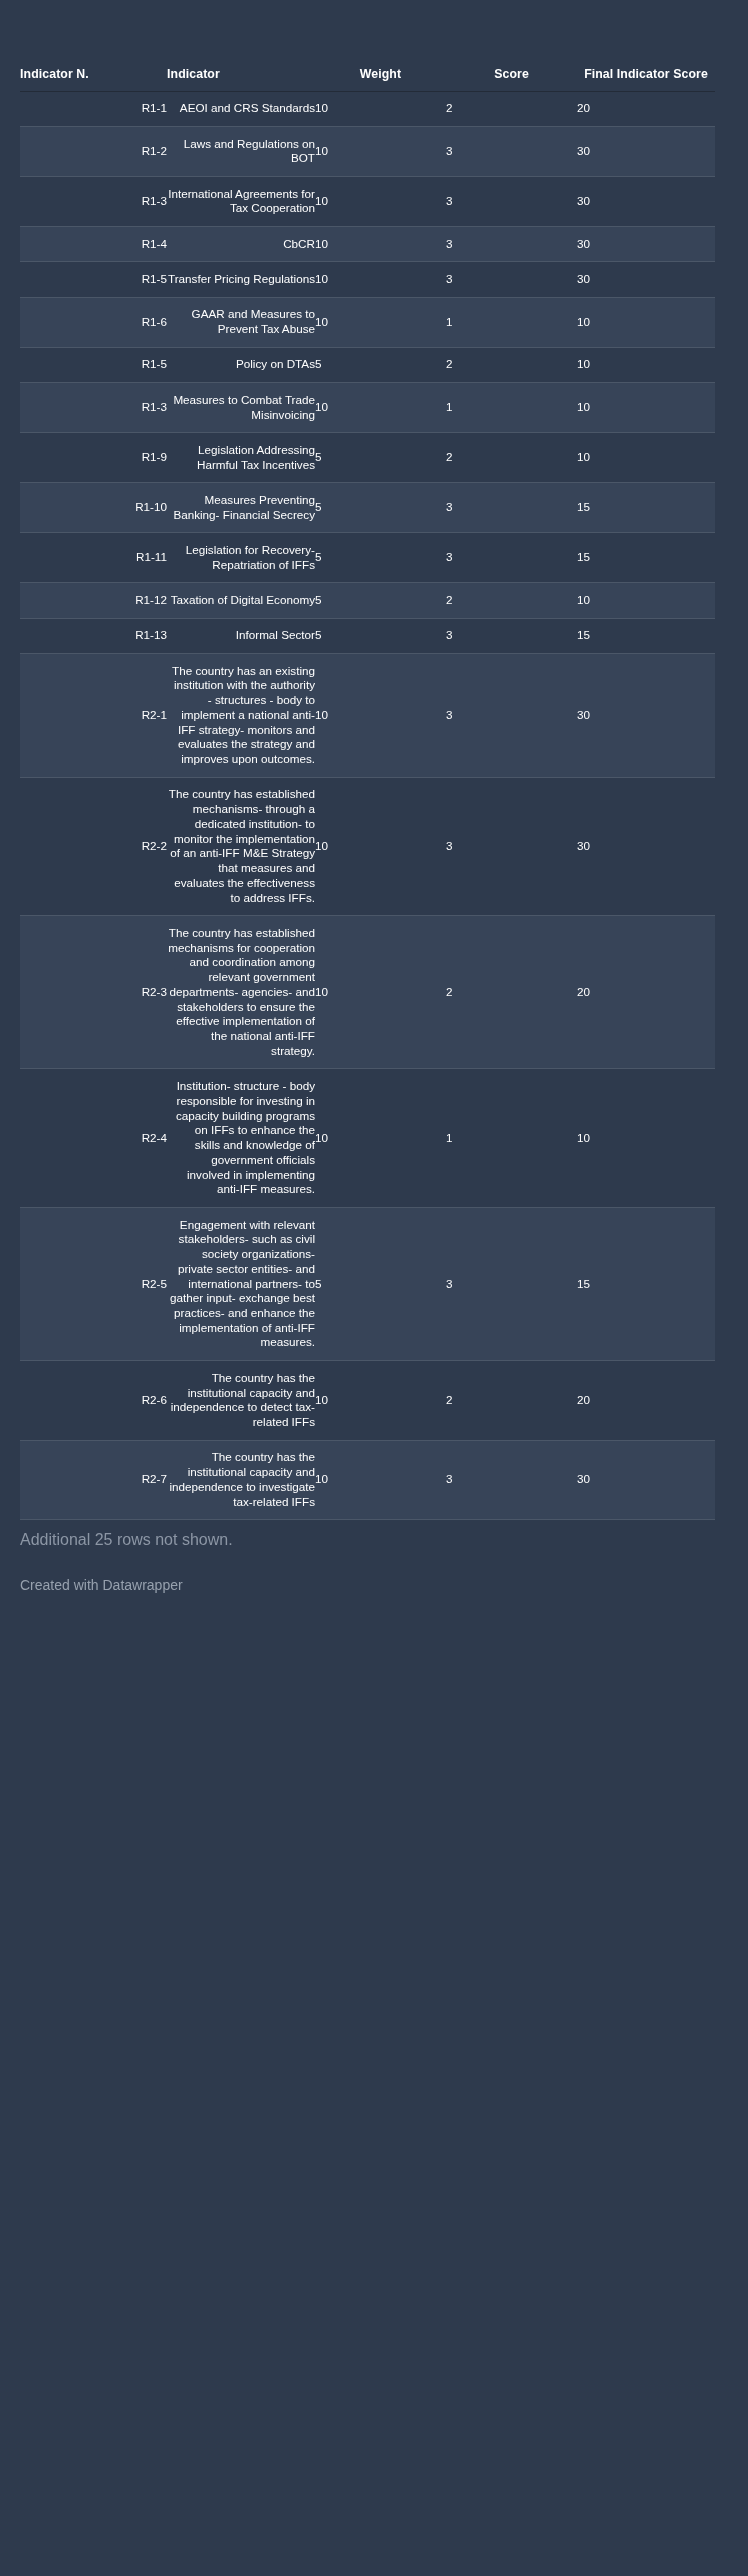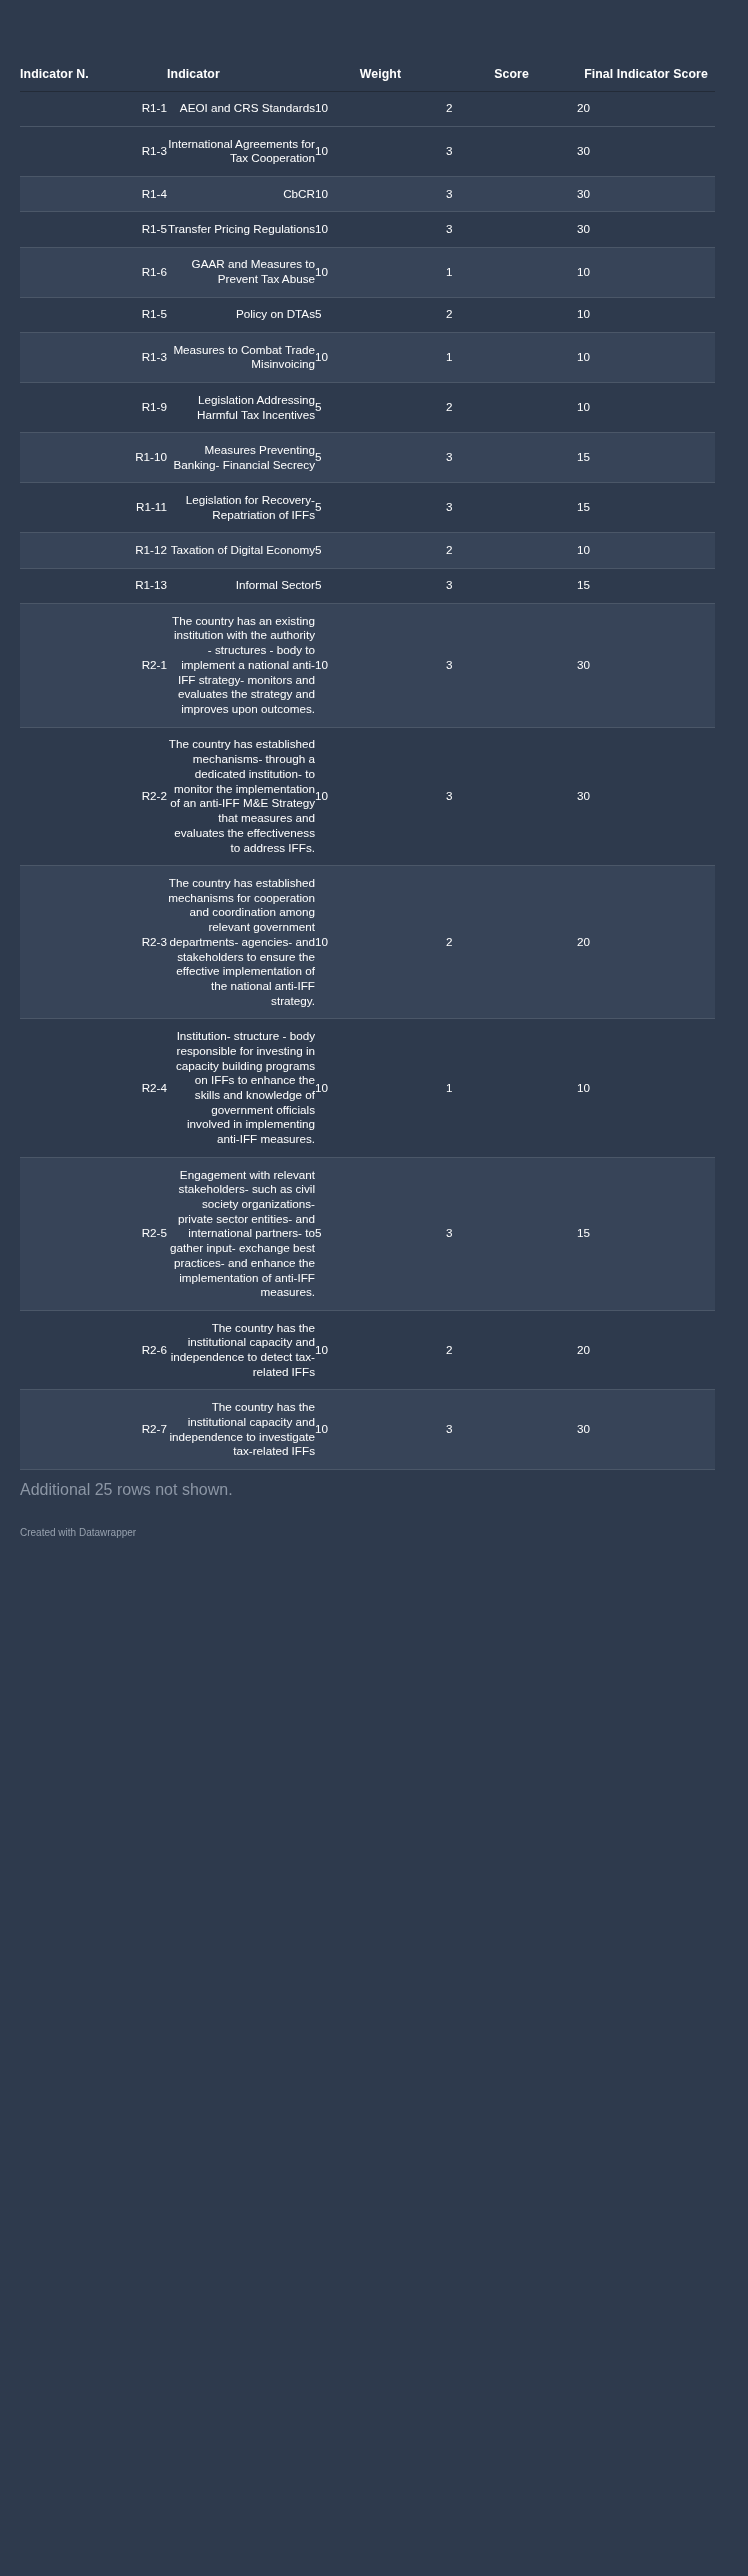--- a/index.html
+++ b/index.html
@@ -68,21 +68,21 @@
   tbody tr:last-child td { border-bottom: 0.6px solid #4b5768; }
 
   .footnote {
     color: #8c96a5;
     font-size: 16px;
     line-height: 1.3;
     padding: 10.4px 0 0 0;
   }
   .credit {
     color: #97a1ae;
-    font-size: 10px;
+    font-size: 14px;
     line-height: 1.3;
     padding: 24.5px 0 12.3px 0;
   }
 </style>
 </head>
 <body>
 
 <div class="chart-wrap">
 
   <table class="dw-table">
@@ -103,20 +103,27 @@
       </tr>
     </thead>
     <tbody id="tbody">
         <tr>
           <td class="left">R1-1</td>
           <td class="left">AEOI and CRS Standards</td>
           <td class="right">10</td>
           <td class="right">2</td>
           <td class="right">20</td>
         </tr>
+        <tr class="striped">
+          <td class="left">R1-2</td>
+          <td class="left">Laws and Regulations on BOT</td>
+          <td class="right">10</td>
+          <td class="right">3</td>
+          <td class="right">30</td>
+        </tr>
         <tr>
           <td class="left">R1-3</td>
           <td class="left">International Agreements for Tax Cooperation</td>
           <td class="right">10</td>
           <td class="right">3</td>
           <td class="right">30</td>
         </tr>
         <tr class="striped">
           <td class="left">R1-4</td>
           <td class="left">CbCR</td>

